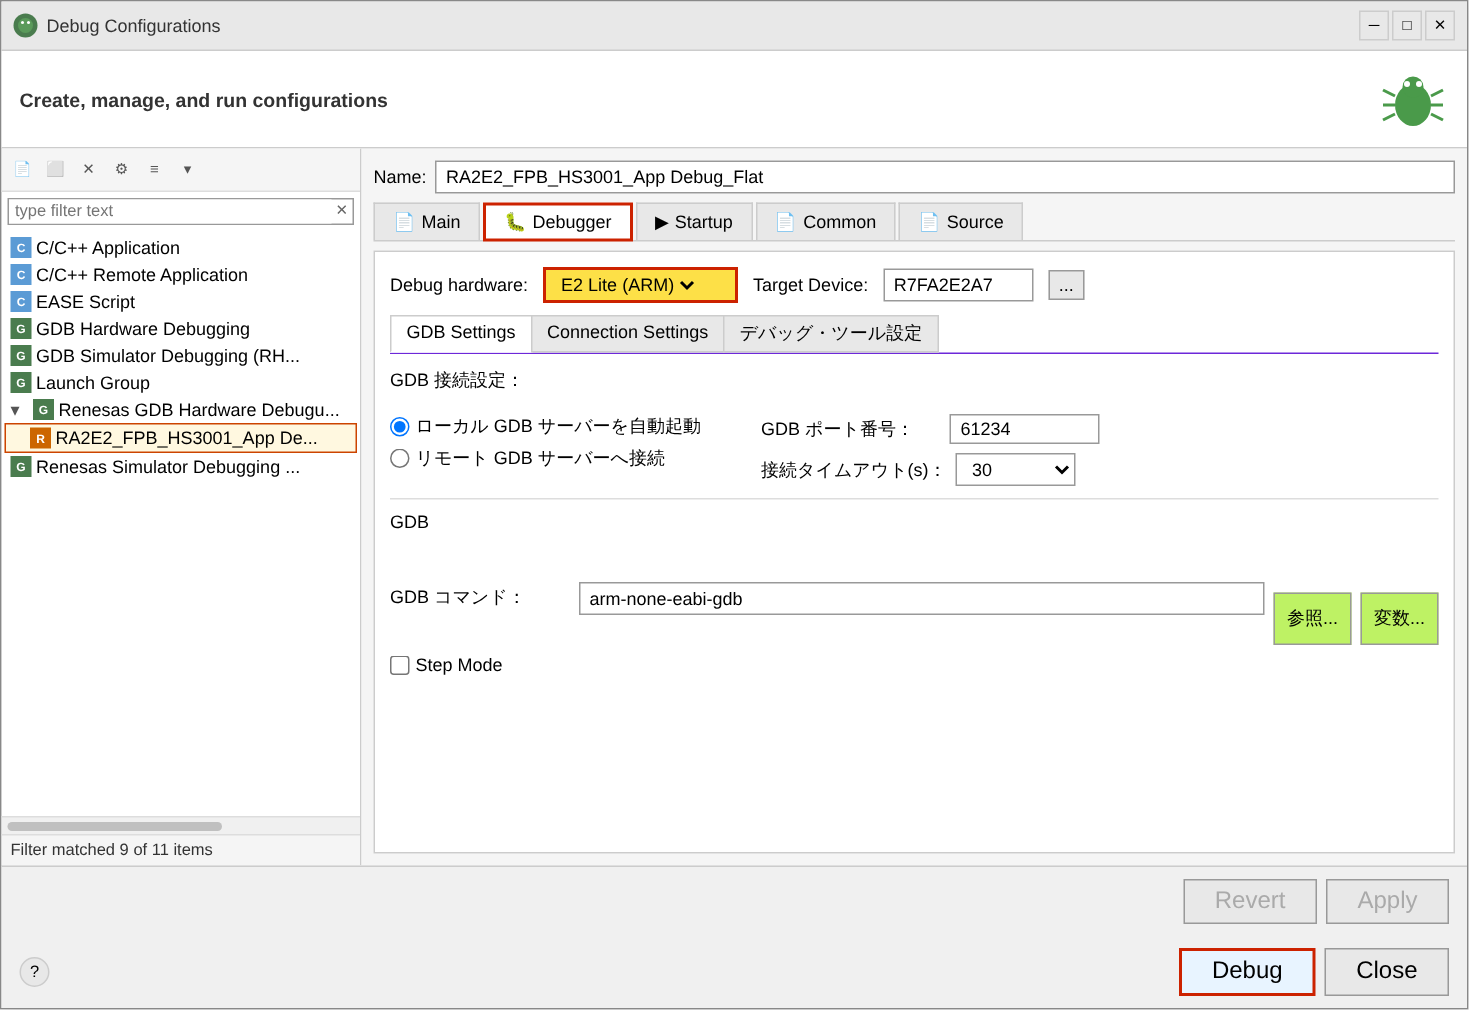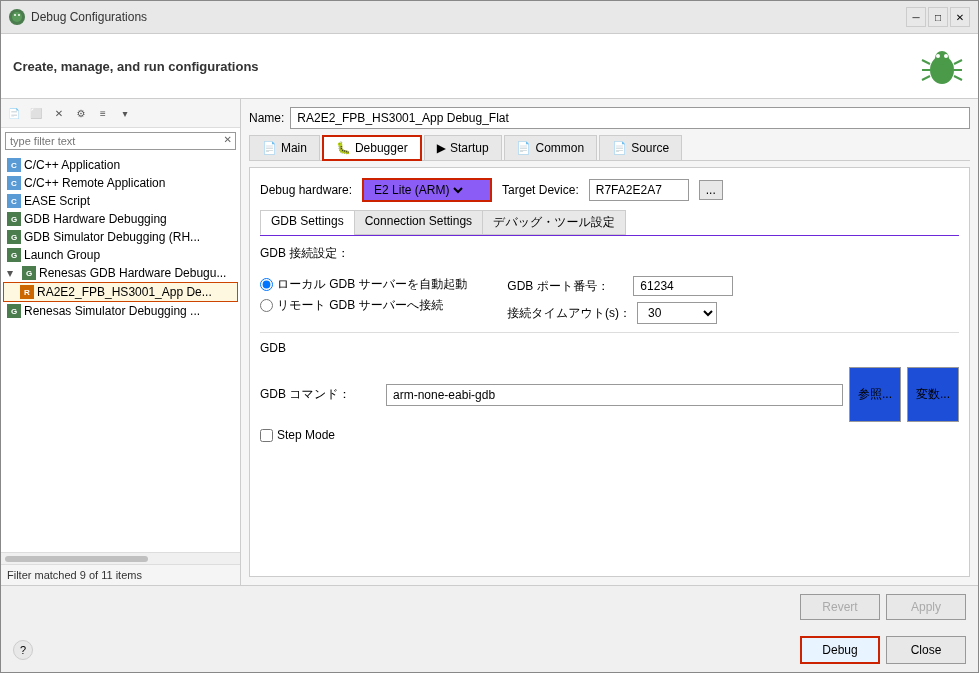--- a/index.html
+++ b/index.html
@@ -36,46 +36,46 @@
     .name-row { display: flex; align-items: center; gap: 6px; }
     .name-label { font-size: 12px; }
     .name-input { flex: 1; border: 1px solid #999; padding: 3px 6px; background: #fff; font-size: 12px; }
     .tabs { display: flex; gap: 0; border-bottom: 1px solid #ccc; }
     .tab { padding: 4px 12px; border: 1px solid #ccc; background: #e8e8e8; cursor: pointer; font-size: 12px; display: flex; align-items: center; gap: 4px; margin-right: 2px; border-bottom: none; }
     .tab.active { background: #fff; border-bottom: 1px solid #fff; margin-bottom: -1px; z-index: 1; }
     .tab.active.highlighted { border: 2px solid #cc2200; background: #fff; }
     .main-content { flex: 1; background: #fff; border: 1px solid #ccc; padding: 10px; display: flex; flex-direction: column; gap: 8px; overflow-y: auto; }
     .hardware-row { display: flex; align-items: center; gap: 10px; flex-wrap: wrap; }
     .hw-label { font-size: 12px; }
-    .hw-select { border: 2px solid #cc2200; padding: 3px 6px; background: #8b5cf6; font-size: 12px; cursor: pointer; display: flex; align-items: flex-end; gap: 4px; min-width: 130px; }
+    .hw-select { border: 2px solid #cc2200; padding: 3px 6px; background: #fde047; font-size: 12px; cursor: pointer; display: flex; align-items: flex-end; gap: 4px; min-width: 130px; }
     .hw-select select { border: none; outline: none; background: transparent; font-size: 12px; cursor: pointer; }
     .target-label { font-size: 12px; }
     .target-input { border: 1px solid #999; padding: 3px 6px; background: #fff; font-size: 12px; width: 100px; }
     .target-btn { border: 1px solid #999; background: #e8e8e8; padding: 2px 6px; cursor: pointer; font-size: 12px; }
     .sub-tabs { display: flex; gap: 0; border-bottom: 1px solid #6d28d9; margin-bottom: 1px; }
     .sub-tab { padding: 3px 10px; border: 1px solid #ccc; background: #e8e8e8; cursor: pointer; font-size: 12px; margin-right: -1px; }
     .sub-tab.active { background: #fff; border-bottom: 1px solid #fff; }
     .section-title { font-size: 12px; font-weight: normal; margin-bottom: 6px; }
     .gdb-settings { display: flex; flex-direction: column; gap: 8px; }
     .radio-group { display: flex; flex-direction: column; gap: 4px; }
     .radio-row { display: flex; align-items: center; gap: 4px; }
     .right-settings { display: flex; flex-direction: column; gap: 6px; margin-left: 20px; }
     .setting-row { display: flex; align-items: center; gap: 6px; }
     .setting-label { font-size: 12px; min-width: 120px; }
     .setting-input { border: 1px solid #999; padding: 2px 6px; background: #fff; font-size: 12px; width: 100px; }
     .setting-select { border: 1px solid #999; padding: 2px 6px; background: #fff; font-size: 12px; width: 80px; cursor: pointer; }
     .gdb-section { display: flex; flex-direction: column; gap: 6px; border-top: 1px solid #ddd; padding-top: 8px; }
     .gdb-cmd-row { display: flex; align-items: center; gap: 6px; }
     .gdb-cmd-input { flex: 1; border: 1px solid #999; padding: 3px 6px; background: #fff; font-size: 12px; }
-    .gdb-btn { border: 1px solid #999; background: #1d4ed8; padding: 18px 8px; cursor: pointer; font-size: 12px; }
+    .gdb-btn { border: 1px solid #999; background: #bef264; padding: 8px 8px; cursor: pointer; font-size: 12px; margin-top: 28px; }
     .step-mode-row { display: flex; align-items: center; gap: 4px; }
     .two-col { display: flex; gap: 20px; }
     .bottom-buttons { padding: 8px 12px; background: #f0f0f0; border-top: 1px solid #ccc; display: flex; justify-content: flex-end; gap: 6px; align-items: center; }
     .bottom-row2 { padding: 8px 12px; background: #f0f0f0; display: flex; justify-content: space-between; align-items: center; }
-    .btn { border: 1px solid #999; background: #e8e8e8; padding: 5px 20px; cursor: pointer; font-size: 12px; min-width: 80px; }
+    .btn { border: 1px solid #999; background: #e8e8e8; padding: 5px 20px; cursor: pointer; font-size: 16px; min-width: 80px; }
     .btn.highlight { border: 2px solid #cc2200; background: #e8f4ff; }
     .btn:disabled { color: #aaa; cursor: default; }
     .help-icon { width: 20px; height: 20px; border: 1px solid #ccc; border-radius: 50%; background: #e8e8e8; display: flex; align-items: center; justify-content: center; cursor: pointer; font-size: 11px; }
     input[type="radio"] { margin: 0; }
     input[type="checkbox"] { margin: 0; }
   </style>
 </head>
 <body>
 
 <div class="window">

